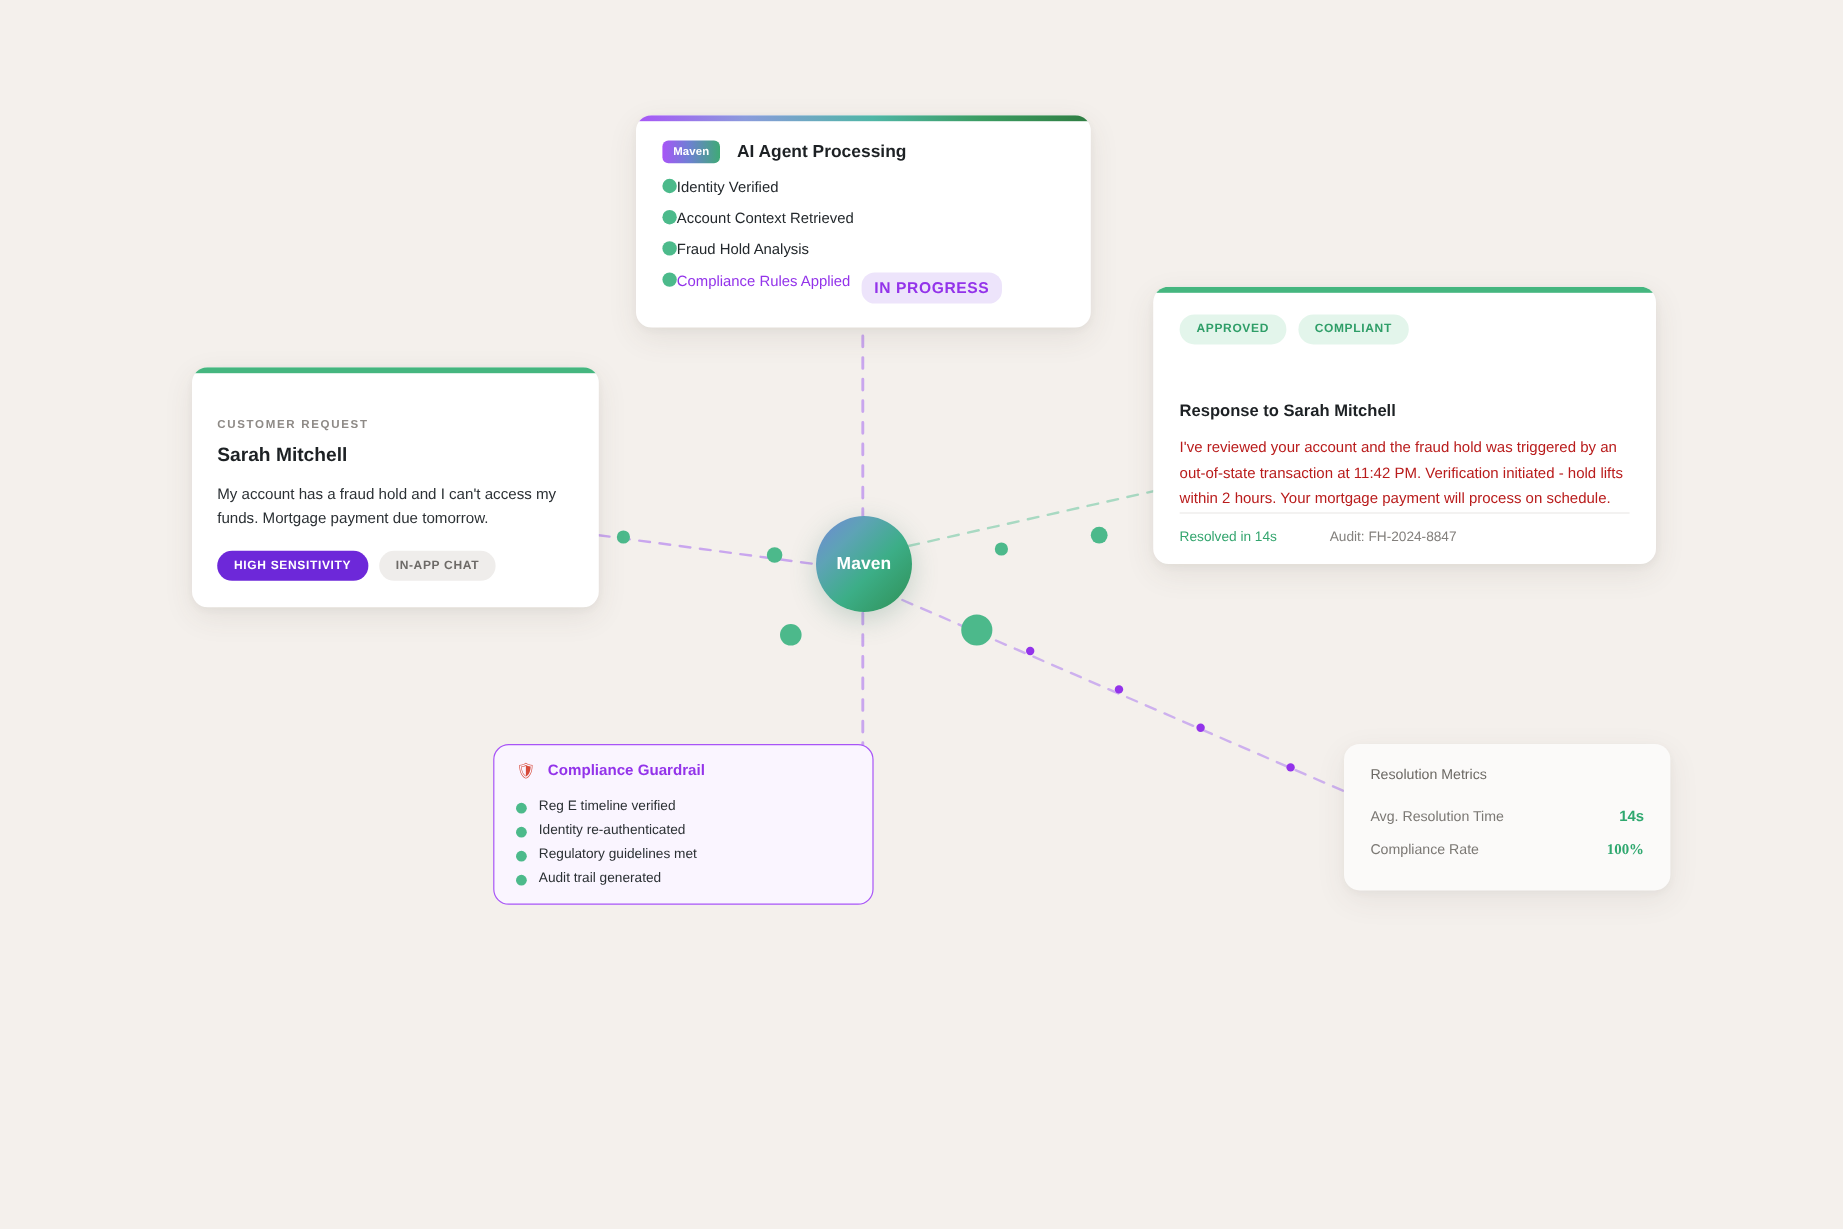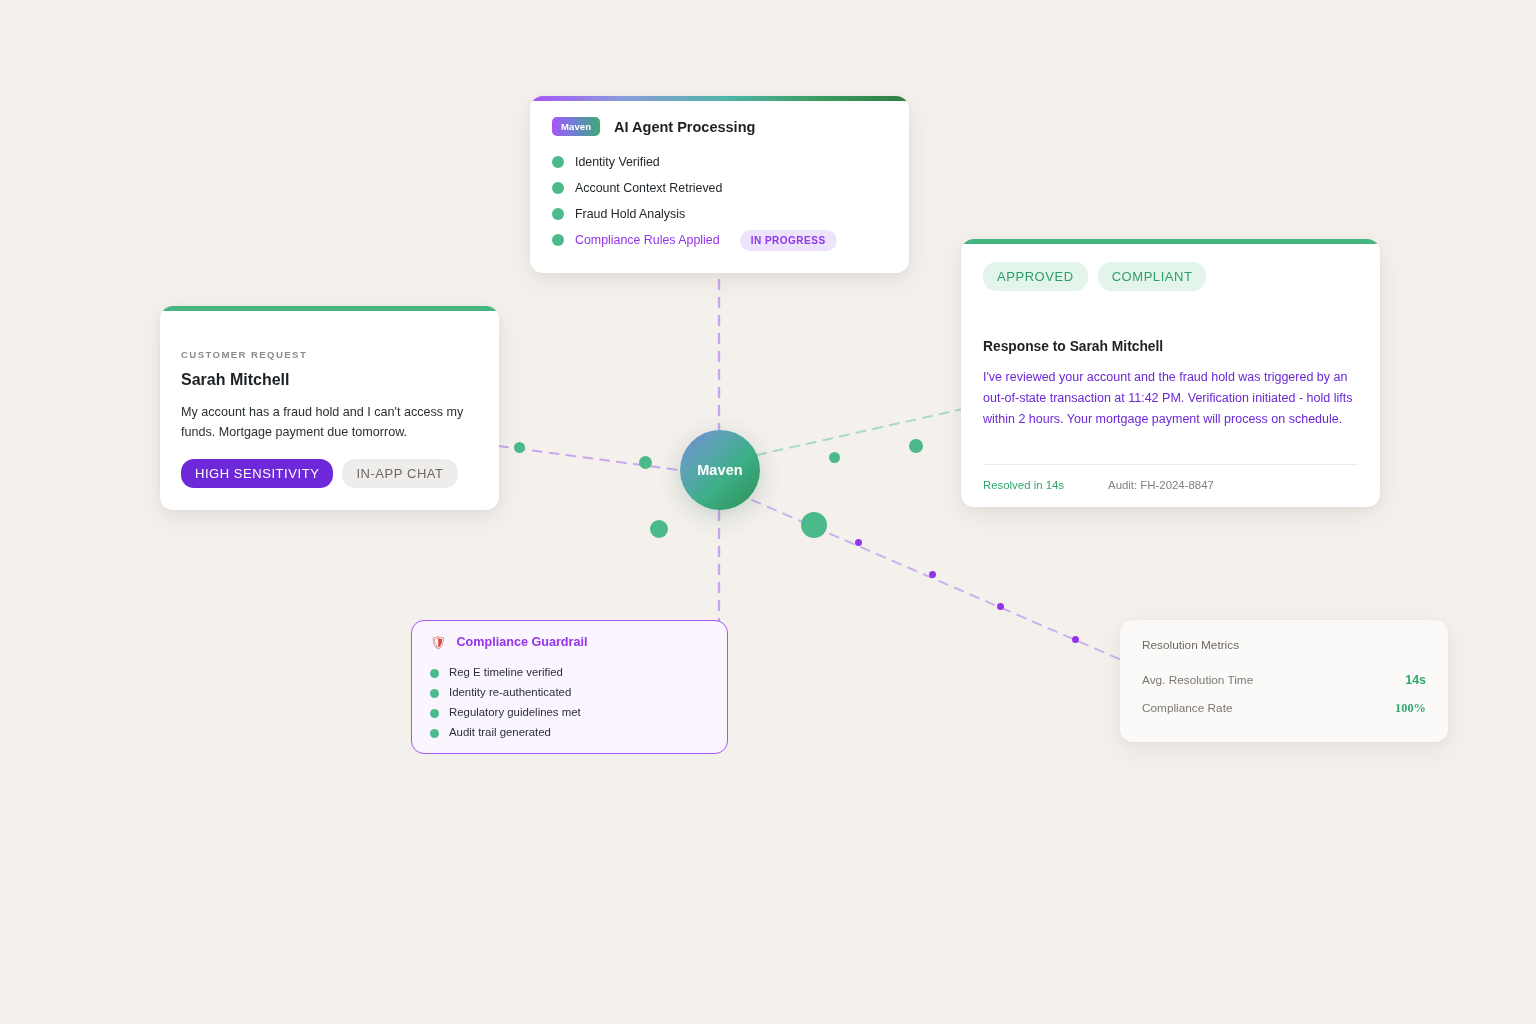--- a/index.html
+++ b/index.html
@@ -81,65 +81,65 @@
   .maven-badge {
     background: linear-gradient(90deg, #a855f7 0%, #6f7fd4 45%, #3faa76 100%);
     color: #ffffff;
     font-size: 9.5px;
     font-weight: bold;
     padding: 4px 9px 4px 9px;
     border-radius: 5px;
     letter-spacing: .1px;
   }
   .ai-title { font-size: 14.5px; font-weight: bold; color: #1d2124; }
-  .step-row { display: flex; align-items: center; gap: 11px; height: 26px; }
+  .step-row { display: flex; height: 26px; }
   .step-dot { width: 12px; height: 12px; border-radius: 50%; background: #4cba8b; flex: none; }
   .step-label { font-size: 12.4px; color: #23282c; }
   .step-label.active { color: #9333ea; }
   .inprog-badge {
     margin-left: 9px;
     background: #ede4fb;
     color: #9333ea;
-    font-size: 10px;
+    font-size: 13px;
     font-weight: bold;
     letter-spacing: .5px;
     padding: 5px 11px;
     border-radius: 11px;
   }
 
   
   #request-card { left: 160px; top: 306px; width: 339px; }
   .req-body { padding: 38px 21px 22px 21px; }
   .req-eyebrow {
     font-size: 9.6px;
     font-weight: bold;
     letter-spacing: 1.4px;
     color: #8e8a86;
     margin-bottom: 11px;
   }
   .req-name { font-size: 16px; font-weight: bold; color: #1d2124; margin-bottom: 13px; }
   .req-text { font-size: 12.6px; line-height: 1.62; color: #2b3034; margin-bottom: 16px; }
   .pill-row { display: flex; gap: 9px; }
   .pill {
-    font-size: 13px;
-    font-weight: normal;
+    font-size: 10px;
+    font-weight: bold;
     letter-spacing: .55px;
     padding: 7px 14px;
     border-radius: 13px;
   }
   .pill-danger { background: #6d28d9; color: #ffffff; }
   .pill-muted  { background: #efedeb; color: #6d6a67; }
 
   
   #response-card { left: 961px; top: 239px; width: 419px; }
   .resp-body { padding: 18px 22px 16px 22px; }
   .resp-pills { display: flex; gap: 10px; margin-bottom: 15px; }
   .pill-ok { background: #e3f5eb; color: #2f9e68; }
   .resp-title { font-size: 13.8px; font-weight: bold; color: #1d2124; margin-bottom: 13px; margin-top: 48px; }
-  .resp-text { font-size: 12.5px; line-height: 1.66; color: #6d28d9; margin-bottom: 35px; }
+  .resp-text { font-size: 12.5px; line-height: 1.66; color: #b91c1c; margin-bottom: 2px; }
   .resp-divider { height: 1px; background: #eceae8; margin-bottom: 14px; }
   .resp-foot { display: flex; align-items: center; gap: 44px; }
   .resp-resolved { font-size: 11.4px; color: #33a56e; }
   .resp-audit { font-size: 11.4px; color: #83807d; }
 
   
   #guardrail-card {
     position: absolute;
     left: 411px; top: 620px; width: 317px;
     background: #faf5ff;
@@ -151,21 +151,21 @@
   .gr-head { display: flex; align-items: center; gap: 10px; margin-bottom: 9px; }
   .gr-icon { font-size: 13px; line-height: 1; color: #d64a3a; }
   .gr-title { font-size: 12.6px; font-weight: bold; color: #9333ea; }
   .gr-row { display: flex; align-items: flex-end; gap: 10px; height: 20px; }
   .gr-dot { width: 9px; height: 9px; border-radius: 50%; background: #4cba8b; flex: none; }
   .gr-label { font-size: 11.4px; color: #2b3034; }
 
   
   #metrics-card {
     position: absolute;
-    left: 1120px; top: 620px; width: 328px;
+    left: 1120px; top: 620px; width: 272px;
     background: #fbfaf9;
     border-radius: 13px;
     box-shadow: 0 8px 26px rgba(80,70,60,.08), 0 2px 6px rgba(80,70,60,.04);
     padding: 18px 22px 20px 22px;
     z-index: 5;
   }
   .met-title { font-size: 11.8px; color: #6c6964; margin-bottom: 14px; }
   .met-row { display: flex; justify-content: space-between; align-items: center; height: 28px; }
   .met-label { font-size: 11.8px; color: #7b7874; }
   .met-value { font-size: 12.4px; font-weight: bold; }

